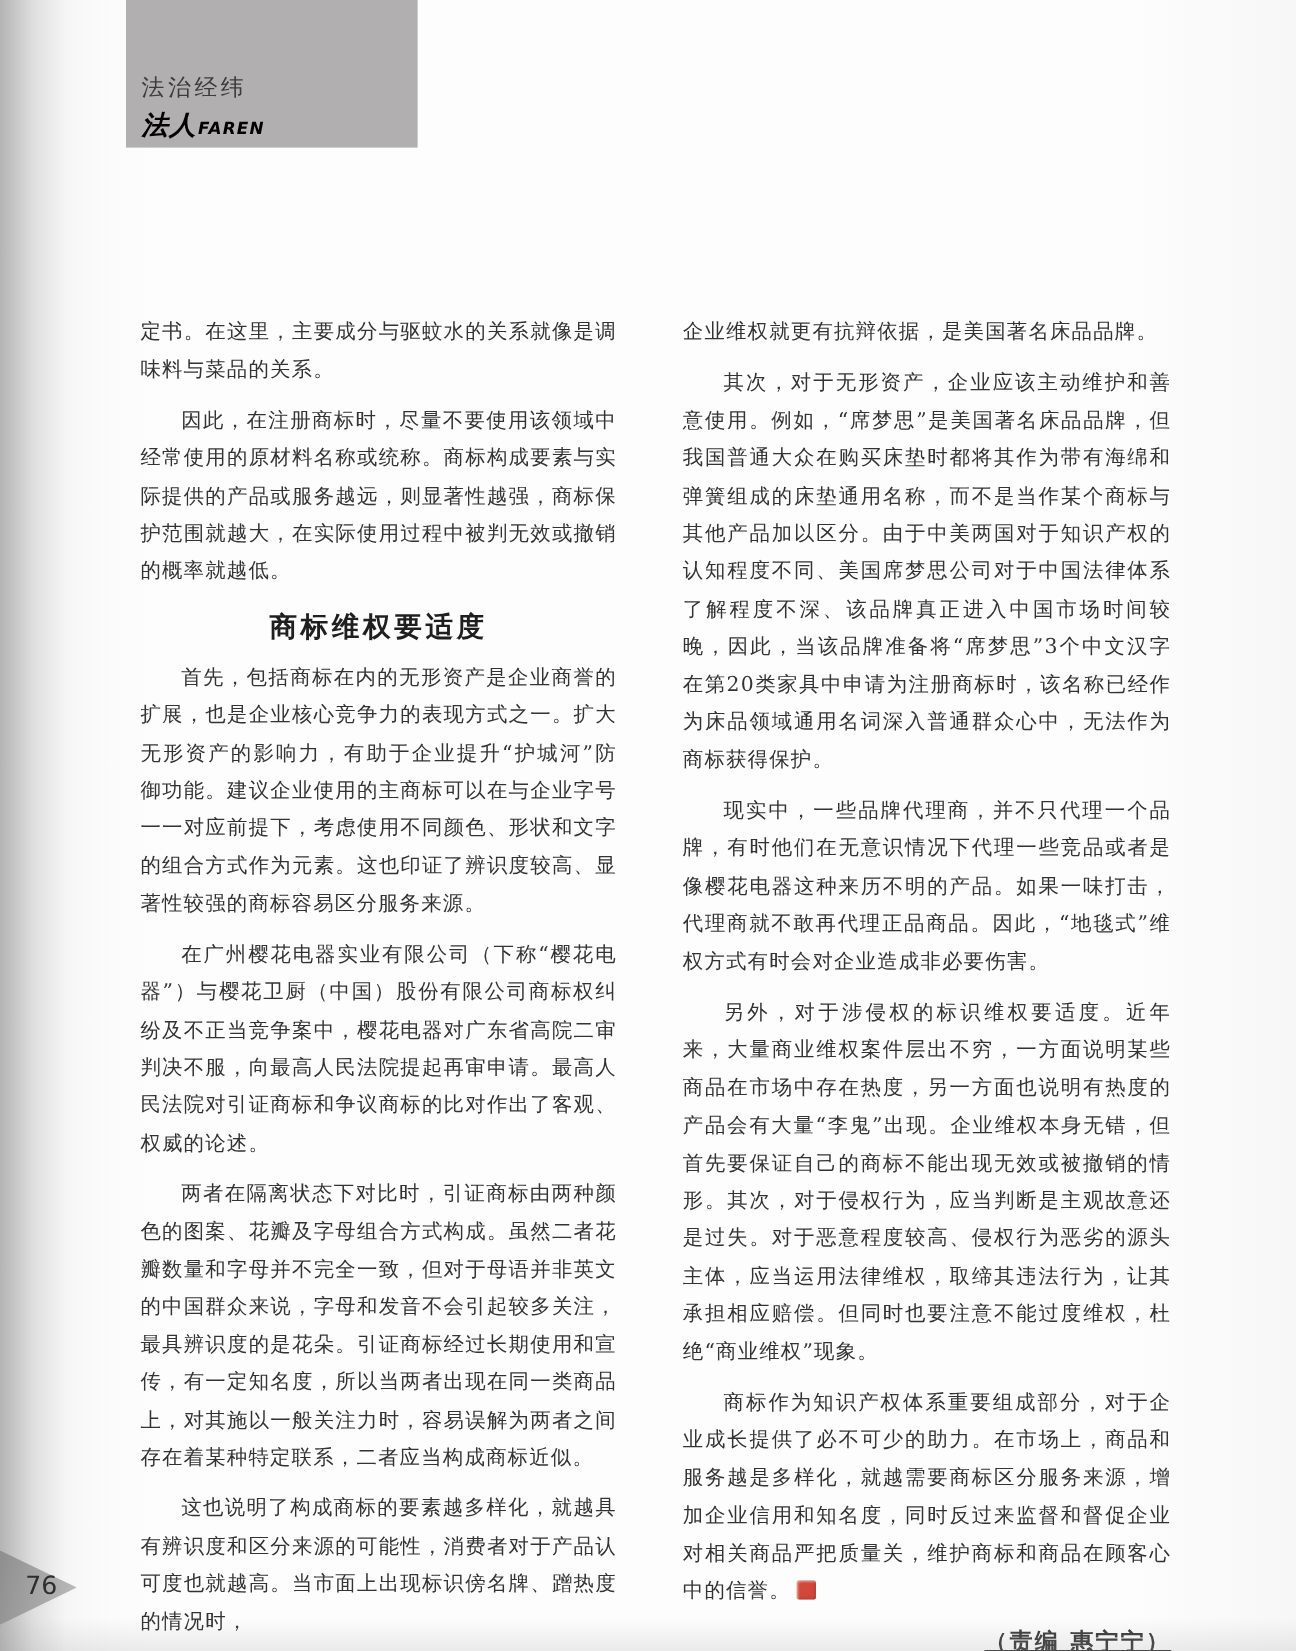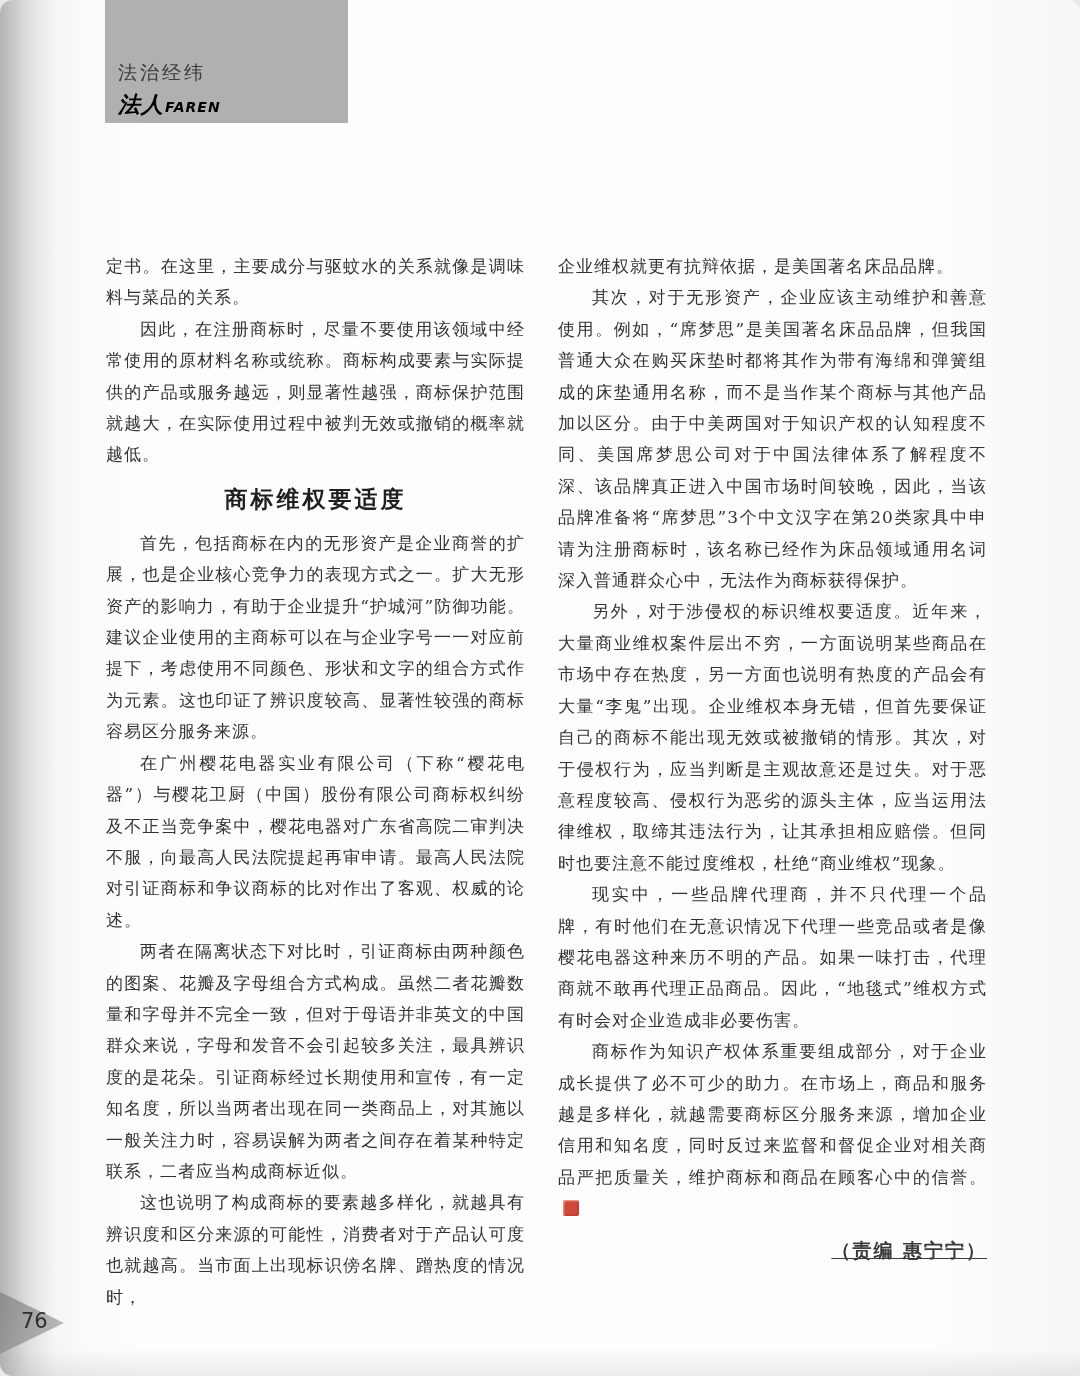--- a/index.html
+++ b/index.html
@@ -1,21 +1,20 @@
 <!DOCTYPE html>
 <html><head>
 <meta charset="utf-8">
 <style>
   html,body { margin:0; padding:0; background:#e9e9e9; }
   .page {
     position:relative; width:1080px; height:1376px; margin:0 auto;
     background:linear-gradient(90deg,#f0f0f0 0px,#fafafa 70px,#fdfdfd 140px,#fdfdfd 930px,#f7f7f7 1080px);
     overflow:hidden;
     font-family:"DejaVu Serif", serif;
-    border-radius:13px;
   }
   .left-shadow {
     position:absolute; left:0; top:0; width:95px; height:100%;
     background:linear-gradient(90deg, rgba(130,130,130,.55) 0px, rgba(175,175,175,.30) 28px, rgba(230,230,230,.12) 55px, rgba(255,255,255,0) 95px);
     pointer-events:none;
   }
   .bottom-shade {
     position:absolute; left:0; bottom:0; width:100%; height:28px;
     background:linear-gradient(180deg, rgba(255,255,255,0), rgba(150,150,150,.18));
     pointer-events:none;
@@ -32,24 +31,24 @@
   }
   .logo-cn { font-size:22px; letter-spacing:1px; }
   .logo-en { font-size:14px; letter-spacing:1px; margin-left:1px; }
   
   .col {
     position:absolute; top:251px; text-align:justify; color:#333;
     font-size:17px; line-height:31.4px; letter-spacing:1px;
   }
   .col-left  { left:106px; width:419px; }
   .col-right { left:558px; width:429px; }
-  .col p { margin:0; }
+  .col p { margin:11px; }
   .ind { text-indent:2em; }
   .heading {
-    font-family:Liberation Mono, monospace; font-size:23px; font-weight:bold; color:#1f1f1f;
+    font-family:Liberation Serif, serif; font-size:23px; font-weight:bold; color:#1f1f1f;
     text-align:center; margin:15px 0 12px 0; line-height:30px; letter-spacing:3px; text-indent:0;
   }
   .editor {
     text-align:right; font-family:"DejaVu Sans", sans-serif; font-weight:bold;
     font-size:19px; color:#3a3a3a; letter-spacing:2px; text-indent:0; margin-top:10px !important;text-decoration:underline;
   }
   .seal {
     display:inline-block; width:16px; height:16px; background:#cd392b; border-radius:2px;
     margin-left:5px; vertical-align:-2px;
     box-shadow: inset 1px 1px 2px rgba(255,230,220,.65), inset -1px -1px 2px rgba(150,20,10,.6);
@@ -88,22 +87,22 @@
     <h2 class="heading">商标维权要适度</h2>
     <p class="ind">首先，包括商标在内的无形资产是企业商誉的扩展，也是企业核心竞争力的表现方式之一。扩大无形资产的影响力，有助于企业提升“护城河”防御功能。建议企业使用的主商标可以在与企业字号一一对应前提下，考虑使用不同颜色、形状和文字的组合方式作为元素。这也印证了辨识度较高、显著性较强的商标容易区分服务来源。</p>
     <p class="ind">在广州樱花电器实业有限公司（下称“樱花电器”）与樱花卫厨（中国）股份有限公司商标权纠纷及不正当竞争案中，樱花电器对广东省高院二审判决不服，向最高人民法院提起再审申请。最高人民法院对引证商标和争议商标的比对作出了客观、权威的论述。</p>
     <p class="ind">两者在隔离状态下对比时，引证商标由两种颜色的图案、花瓣及字母组合方式构成。虽然二者花瓣数量和字母并不完全一致，但对于母语并非英文的中国群众来说，字母和发音不会引起较多关注，最具辨识度的是花朵。引证商标经过长期使用和宣传，有一定知名度，所以当两者出现在同一类商品上，对其施以一般关注力时，容易误解为两者之间存在着某种特定联系，二者应当构成商标近似。</p>
     <p class="ind">这也说明了构成商标的要素越多样化，就越具有辨识度和区分来源的可能性，消费者对于产品认可度也就越高。当市面上出现标识傍名牌、蹭热度的情况时，</p>
   </div>
 
   <div class="col col-right">
     <p class="cont">企业维权就更有抗辩依据，是美国著名床品品牌。</p>
     <p class="ind">其次，对于无形资产，企业应该主动维护和善意使用。例如，“席梦思”是美国著名床品品牌，但我国普通大众在购买床垫时都将其作为带有海绵和弹簧组成的床垫通用名称，而不是当作某个商标与其他产品加以区分。由于中美两国对于知识产权的认知程度不同、美国席梦思公司对于中国法律体系了解程度不深、该品牌真正进入中国市场时间较晚，因此，当该品牌准备将“席梦思”3个中文汉字在第20类家具中申请为注册商标时，该名称已经作为床品领域通用名词深入普通群众心中，无法作为商标获得保护。</p>
+    <p class="ind">现实中，一些品牌代理商，并不只代理一个品牌，有时他们在无意识情况下代理一些竞品或者是像樱花电器这种来历不明的产品。如果一味打击，代理商就不敢再代理正品商品。因此，“地毯式”维权方式有时会对企业造成非必要伤害。</p>
     <p class="ind">另外，对于涉侵权的标识维权要适度。近年来，大量商业维权案件层出不穷，一方面说明某些商品在市场中存在热度，另一方面也说明有热度的产品会有大量“李鬼”出现。企业维权本身无错，但首先要保证自己的商标不能出现无效或被撤销的情形。其次，对于侵权行为，应当判断是主观故意还是过失。对于恶意程度较高、侵权行为恶劣的源头主体，应当运用法律维权，取缔其违法行为，让其承担相应赔偿。但同时也要注意不能过度维权，杜绝“商业维权”现象。</p>
-    <p class="ind">现实中，一些品牌代理商，并不只代理一个品牌，有时他们在无意识情况下代理一些竞品或者是像樱花电器这种来历不明的产品。如果一味打击，代理商就不敢再代理正品商品。因此，“地毯式”维权方式有时会对企业造成非必要伤害。</p>
     <p class="ind">
       <span>商标作为知识产权体系重要组成部分，对于企业成长提供了必不可少的助力。在市场上，商品和服务越是多样化，就越需要商标区分服务来源，增加企业信用和知名度，同时反过来监督和督促企业对相关商品严把质量关，维护商标和商品在顾客心中的信誉。</span><span class="seal"></span>
     </p>
     <p class="editor">（责编 惠宁宁）</p>
   </div>
 
   <div class="page-corner">
     <div class="triangle"></div>
     <span class="pagenum">76</span>
   </div>

